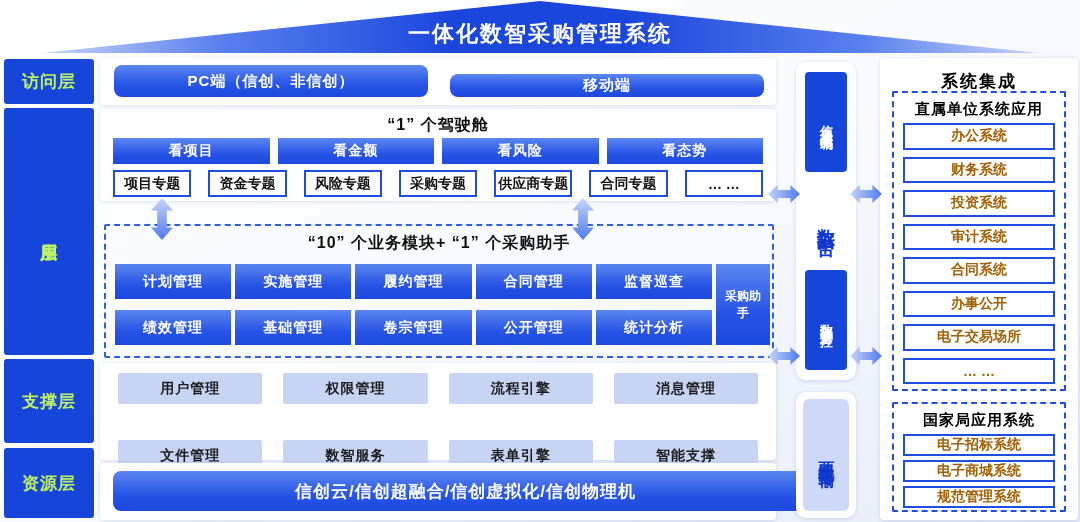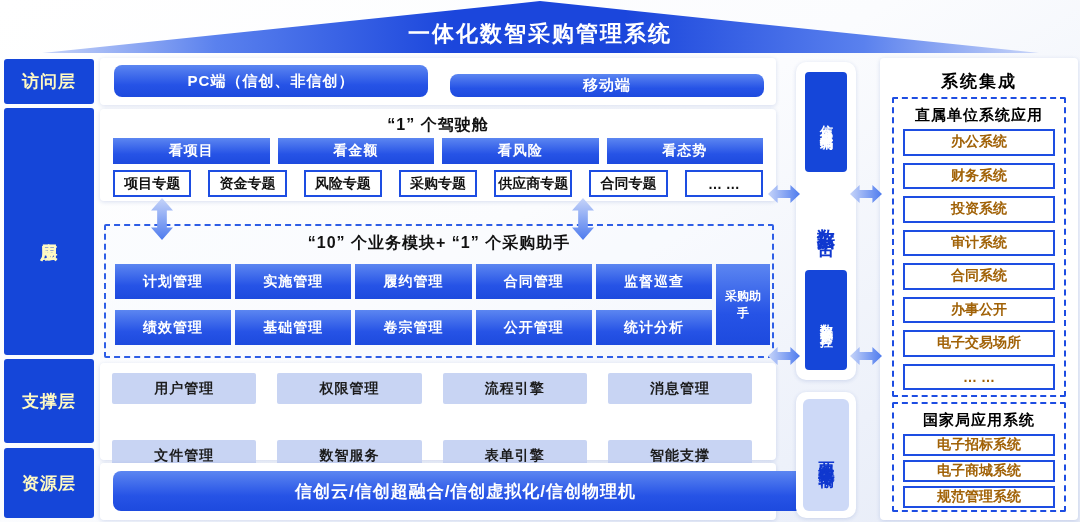--- a/index.html
+++ b/index.html
@@ -11,21 +11,21 @@
   }
   
   .banner { position:absolute; left:0; top:0; width:1080px; height:53px;
     clip-path:polygon(3.9% 100%, 50% 2%, 96.2% 100%);
     background:linear-gradient(90deg,#e3e9fb 0%,#5a81ee 20%,#1b46dc 42%,#1b46dc 58%,#5a81ee 80%,#e3e9fb 100%); }
   .banner-title { position:absolute; left:0; right:0; top:19px; text-align:center;
     color:#fff; font-size:22px; font-weight:bold; letter-spacing:2px; }
 
   
   .layer-label { position:absolute; left:4px; width:90px; background:var(--primary);
-    color:#fef9c3; font-weight:bold; font-size:17px; border-radius:3px;
+    color:#bef264; font-weight:bold; font-size:17px; border-radius:3px;
     display:flex; align-items:center; justify-content:center; letter-spacing:1px; }
   .vert-text { writing-mode:vertical-rl; text-orientation:upright; }
 
   
   .card { position:absolute; background:#fff; border-radius:4px;
     box-shadow:0 1px 4px rgba(25,60,160,.16); }
 
   .blue-btn { background:linear-gradient(180deg,#5c86f1 0%,#2653e6 62%,#1d4ade 100%);
     color:#fff; font-weight:bold; display:flex; align-items:center; justify-content:center; }
   .pill { border-radius:8px; font-size:15px; letter-spacing:1px; }
@@ -39,21 +39,21 @@
     color:#111; font-weight:bold; font-size:14px; display:flex; align-items:center; justify-content:center; }
 
   .dashed-panel { position:absolute; border:2px dashed #2e5ee6; border-radius:2px;
     background:rgba(248,250,255,.45); box-sizing:border-box; }
   .modules-grid { position:absolute; left:9px; top:38px; width:597px;
     display:grid; grid-template-columns:repeat(5,1fr); gap:11px 4px; }
   .module-btn { height:35px; font-size:14px; letter-spacing:1px; }
   .assistant { position:absolute; left:610px; top:38px; width:46px; height:81px;
     font-size:12px; text-align:center; line-height:1.35; padding:0 4px; box-sizing:content-box; }
 
-  .support-row { position:absolute; left:12px; width:640px; height:31px; display:flex; gap:21px; }
+  .support-row { position:absolute; left:18px; width:640px; height:31px; display:flex; gap:21px; }
   .support-item { flex:1; background:var(--light-fill); color:#1c1c1c; font-weight:bold; font-size:14px;
     display:flex; align-items:center; justify-content:center; border-radius:2px; letter-spacing:1px; }
 
   .resource-bar { position:absolute; left:13px; top:8px; width:705px; height:40px;
     border-radius:8px; font-size:17px; letter-spacing:1px; }
 
   
   .mid-card { position:absolute; background:#fff; border-radius:10px;
     box-shadow:0 1px 4px rgba(25,60,160,.16); display:flex; flex-direction:column; align-items:center; }
   .mid-bar { border-radius:4px; display:flex; align-items:center; justify-content:center;
@@ -74,21 +74,21 @@
   
   #integration { left:880px; top:58px; width:198px; height:462px; }
   .int-title { position:absolute; left:0; right:0; top:12px; text-align:center;
     color:#000; font-size:17px; font-weight:bold; letter-spacing:2px; }
   .int-group { position:absolute; left:12px; right:12px; border:2px dashed var(--border-blue);
     border-radius:2px; box-sizing:border-box; padding:4px 9px; display:flex; flex-direction:column; }
   .int-group-title { text-align:center; color:#000; font-size:15px; font-weight:bold;
     letter-spacing:1px; flex:0 0 auto; padding:3px 0 4px; }
   .int-item { background:#fff; border:2px solid var(--border-blue); box-sizing:border-box;
     color:#a16207; font-weight:bold; font-size:14px; display:flex; align-items:center; justify-content:center; }
-  #group-direct { top:39px; height:300px; }
+  #group-direct { top:33px; height:300px; }
   #group-direct .int-item { flex:1; margin-bottom:7px; }
   #group-direct .int-item:last-child { margin-bottom:1px; }
   #group-national { top:344px; height:110px; }
   #group-national .int-item { flex:1; margin-bottom:4px; }
   #group-national .int-item:last-child { margin-bottom:0; }
 </style>
 </head>
 <body>
 
 <div id="stage">

